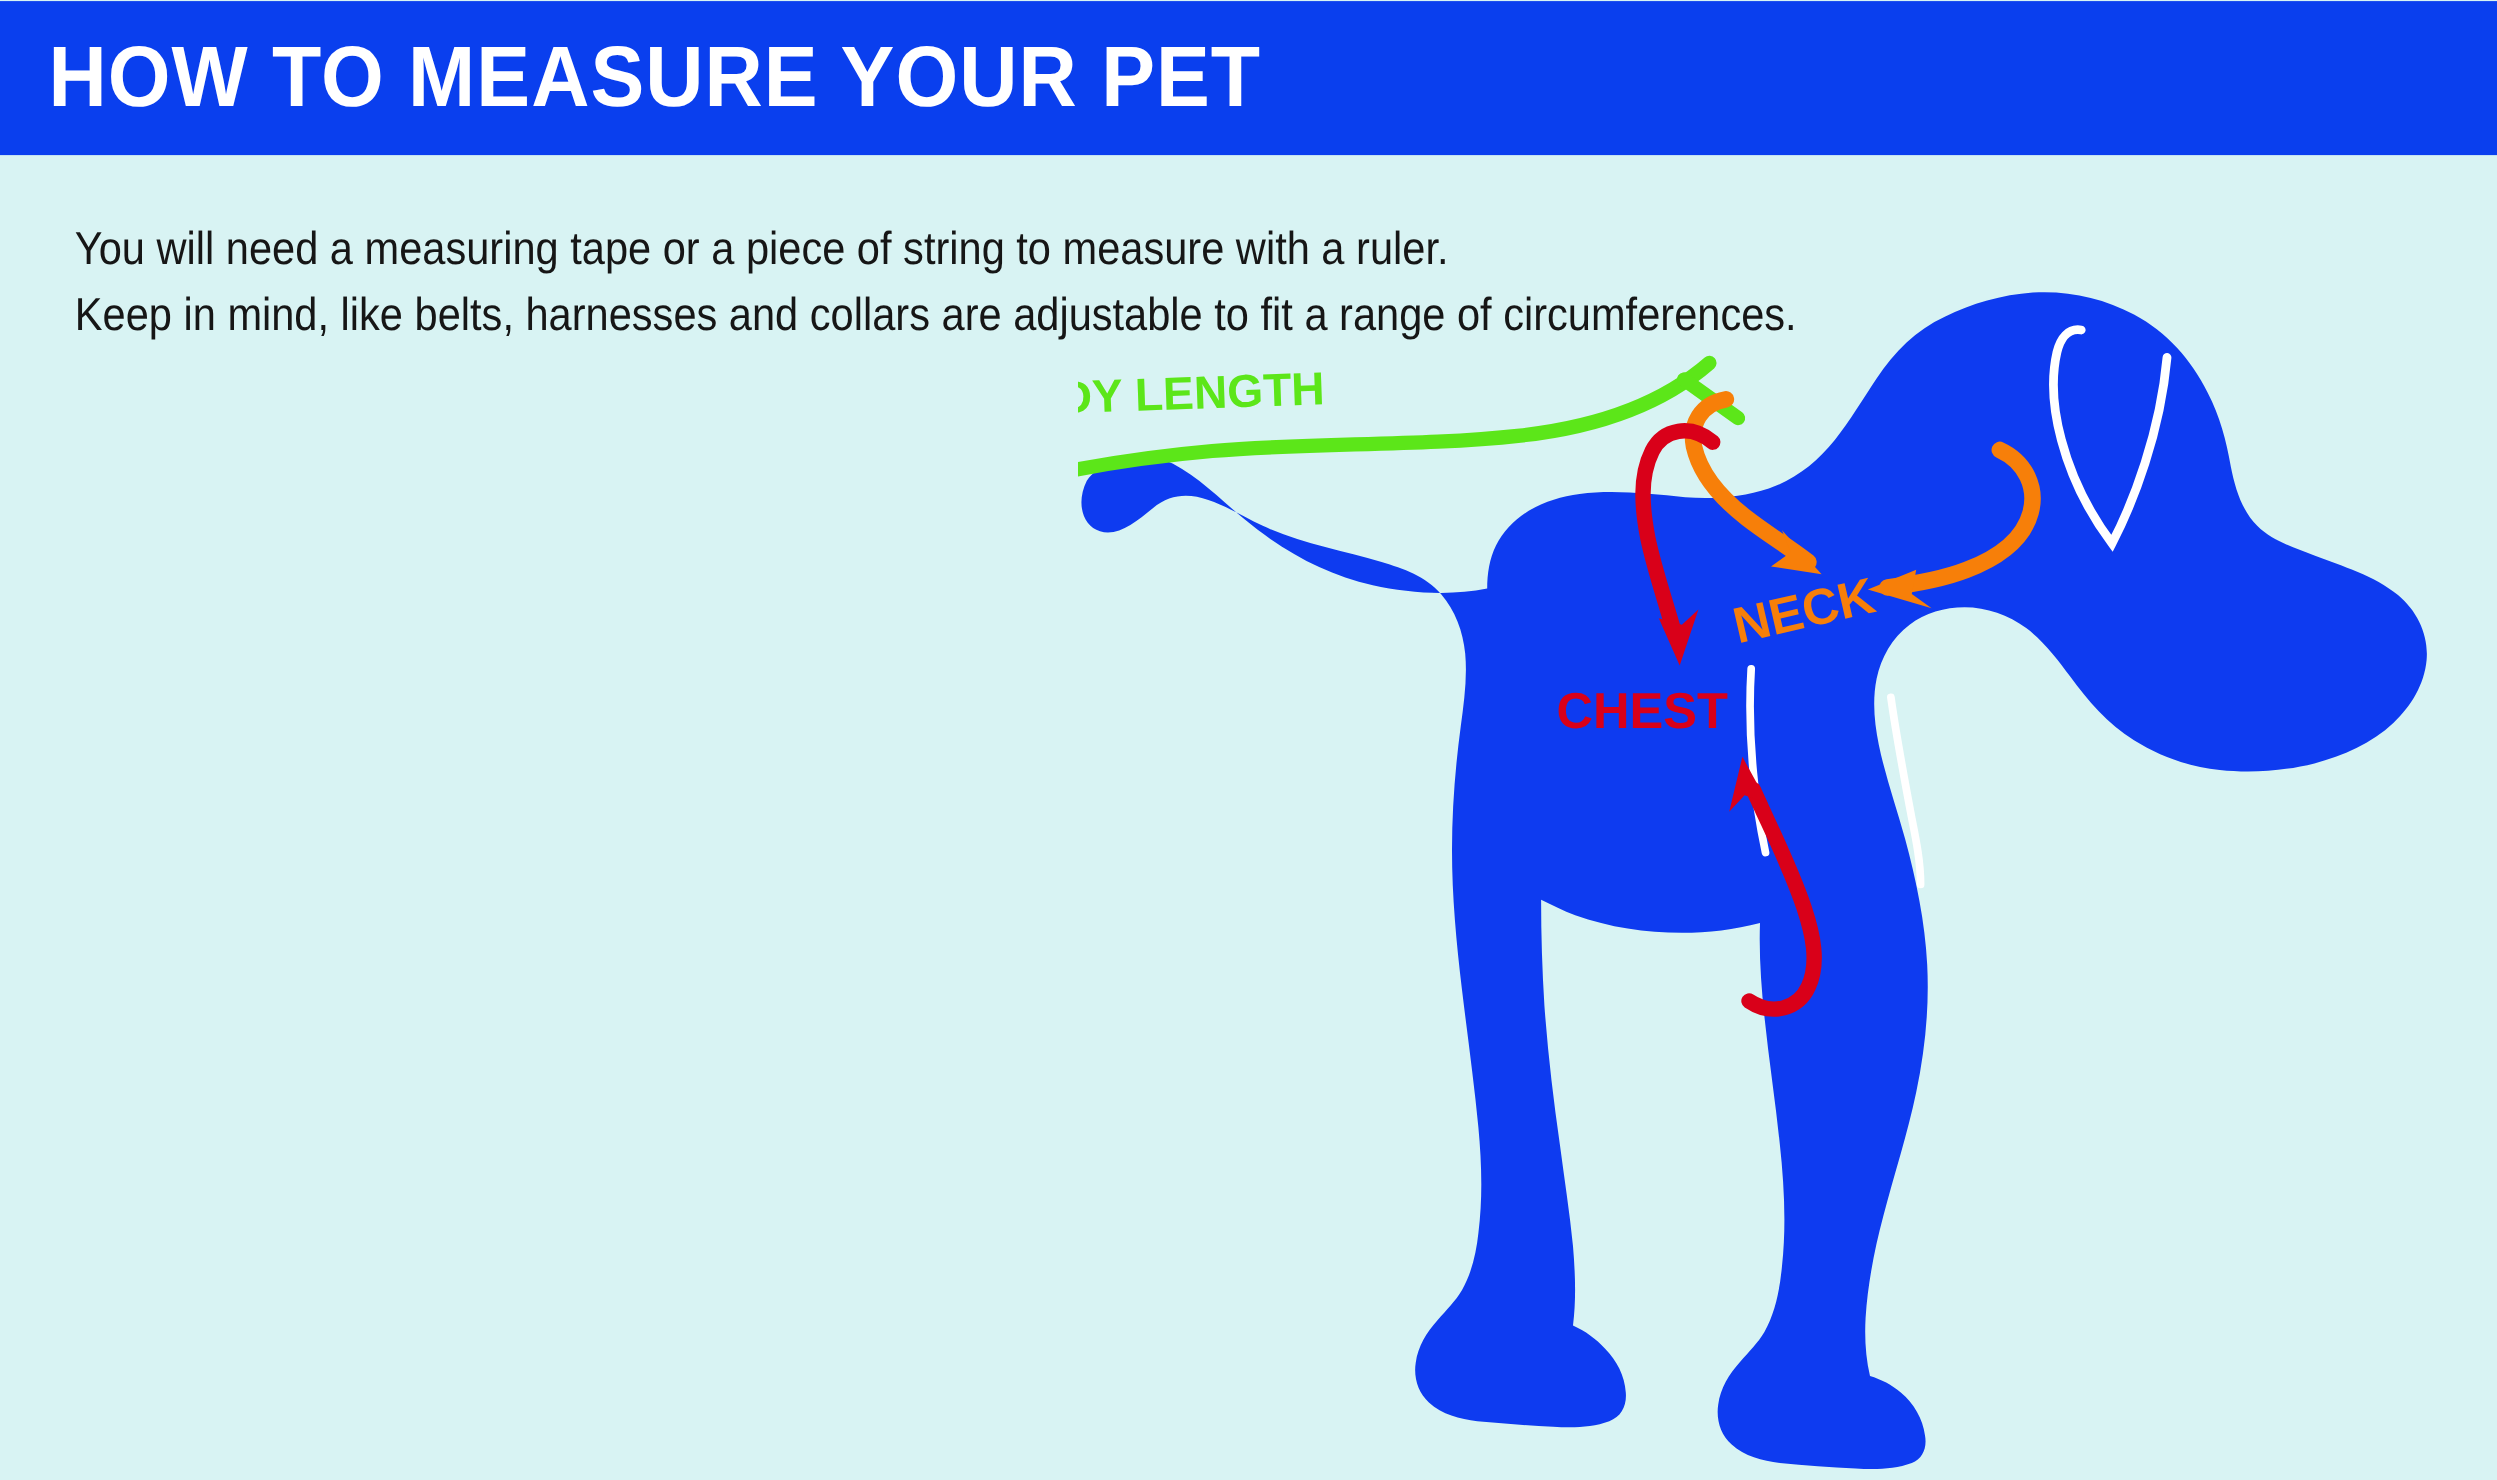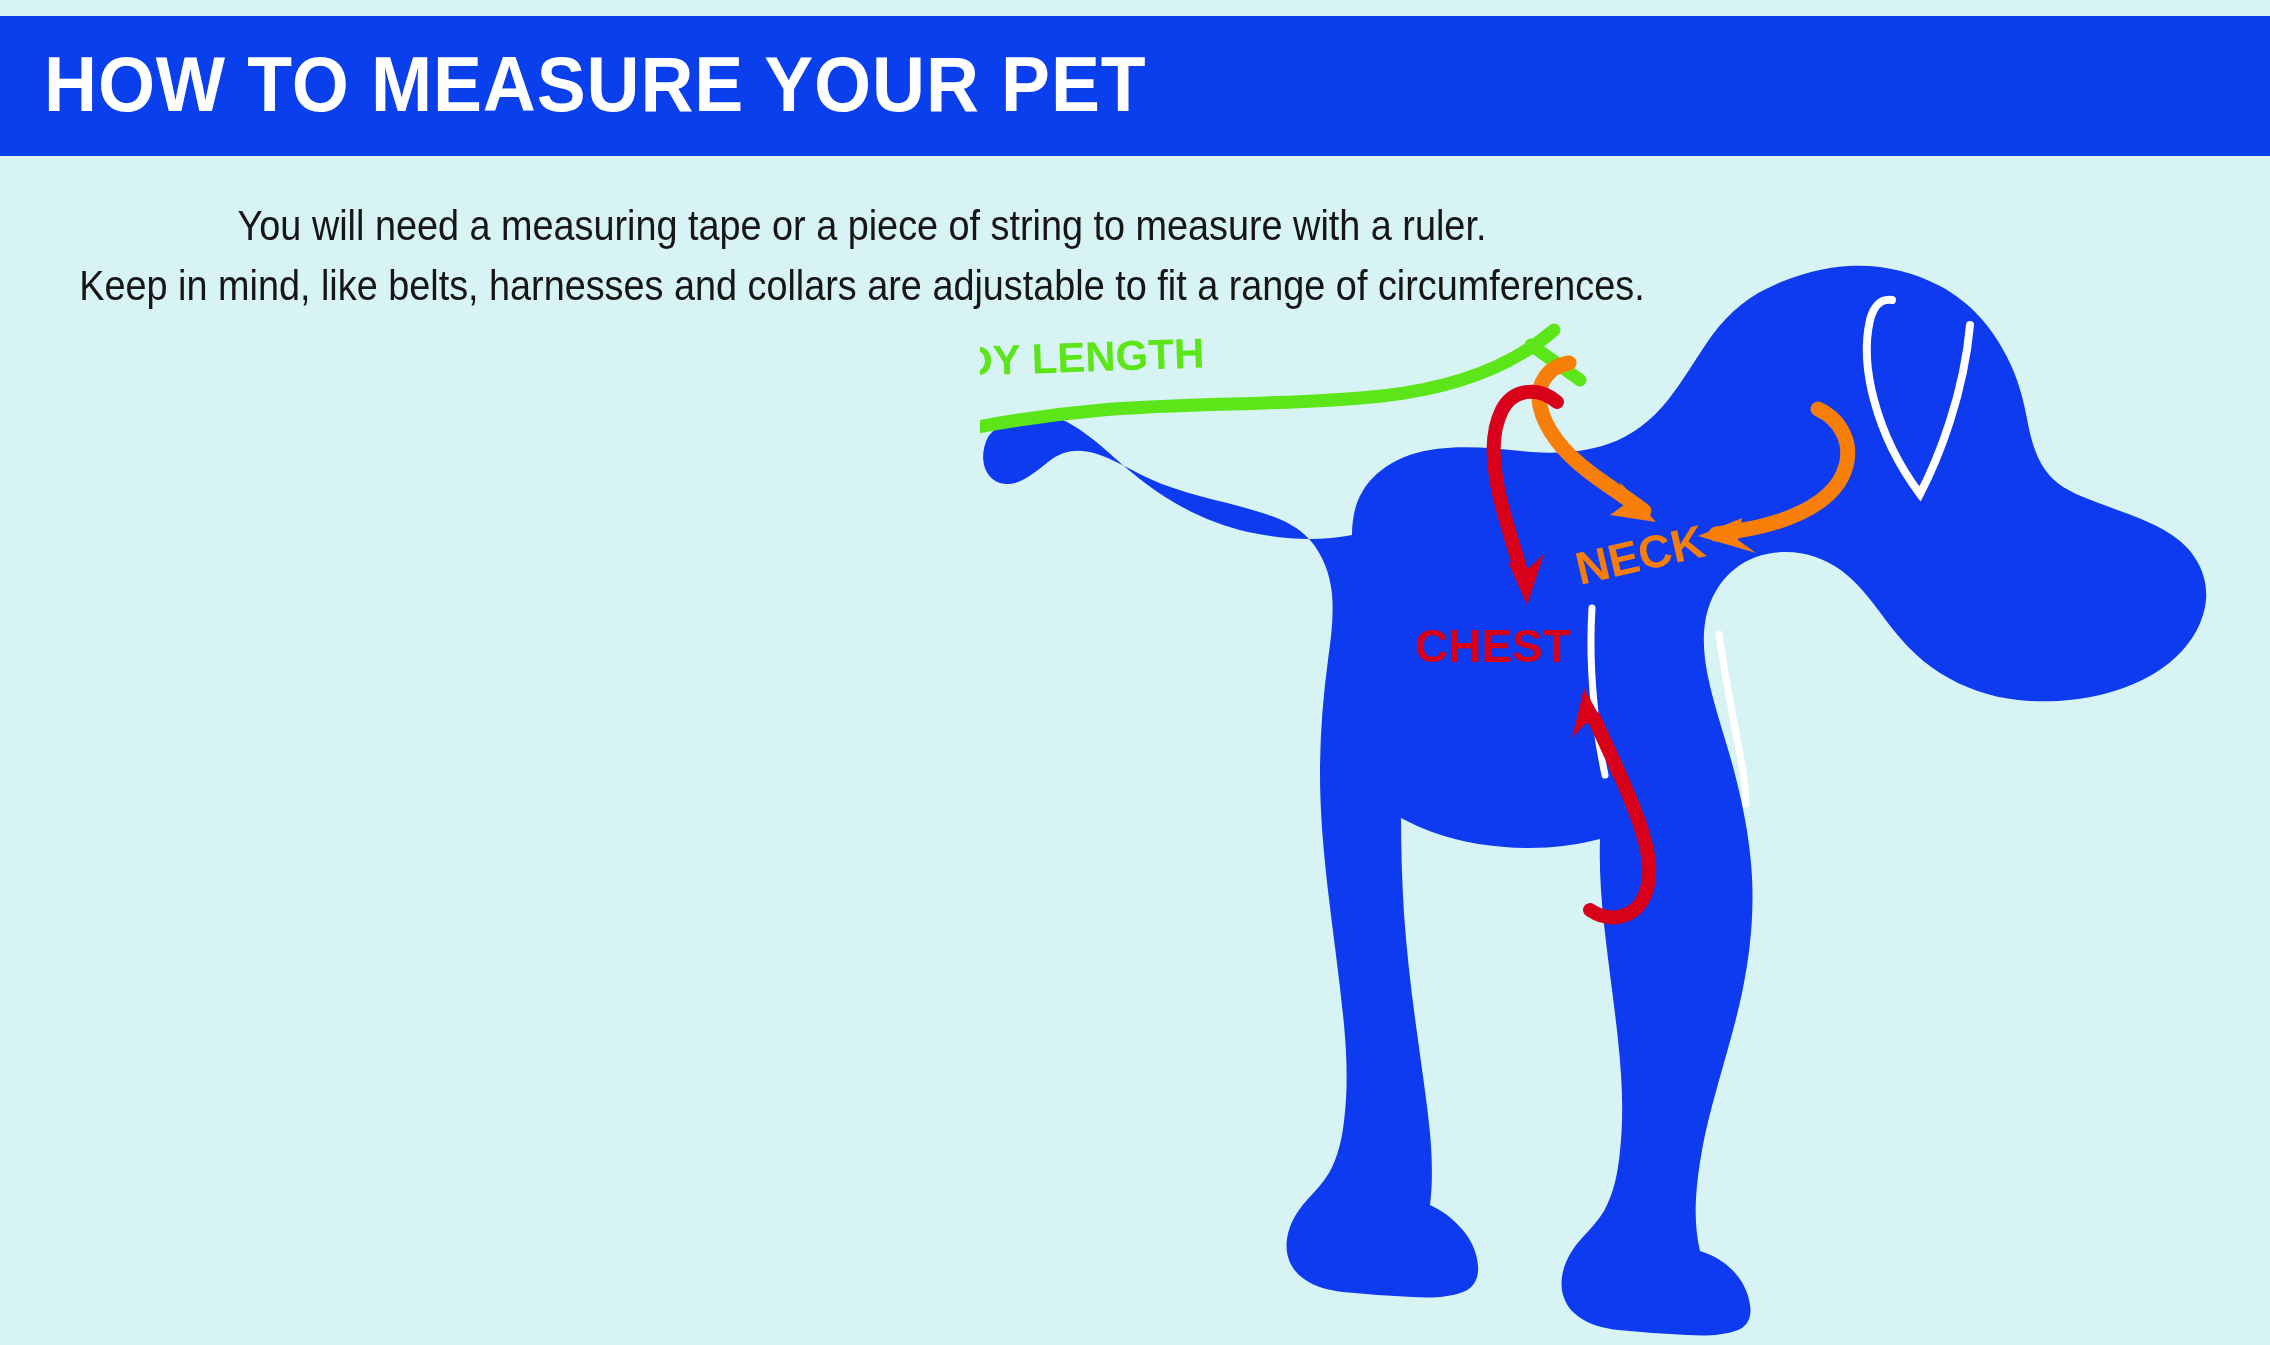--- a/index.html
+++ b/index.html
@@ -12,21 +12,21 @@
     background: #d8f3f3;
     font-family: "Liberation Sans", sans-serif;
     overflow: hidden;
     position: relative;
   }
 
   
   #header-band {
     position: absolute;
     left: 0;
-    top: 16px;
+    top: 1px;
     width: 2270px;
     height: 140px;
     background: #0a3fee;
   }
   #page-title {
     position: absolute;
     left: 44px;
     top: 18px;
     color: #ffffff;
     font-family: "Liberation Sans", sans-serif;
@@ -35,24 +35,23 @@
     letter-spacing: 1px;
     line-height: 100px;
     transform: scaleX(0.94);
     transform-origin: left center;
     white-space: nowrap;
   }
 
   
   #intro-block {
     position: absolute;
-    left: 52px;
+    left: 68px;
     top: 196px;
     width: 1800px;
-    text-align: center;
   }
   #intro-block .intro-line {
     font-size: 42px;
     line-height: 60px;
     color: #161616;
     transform: scaleX(0.90);
     transform-origin: left center;
     white-space: nowrap;
   }
 

